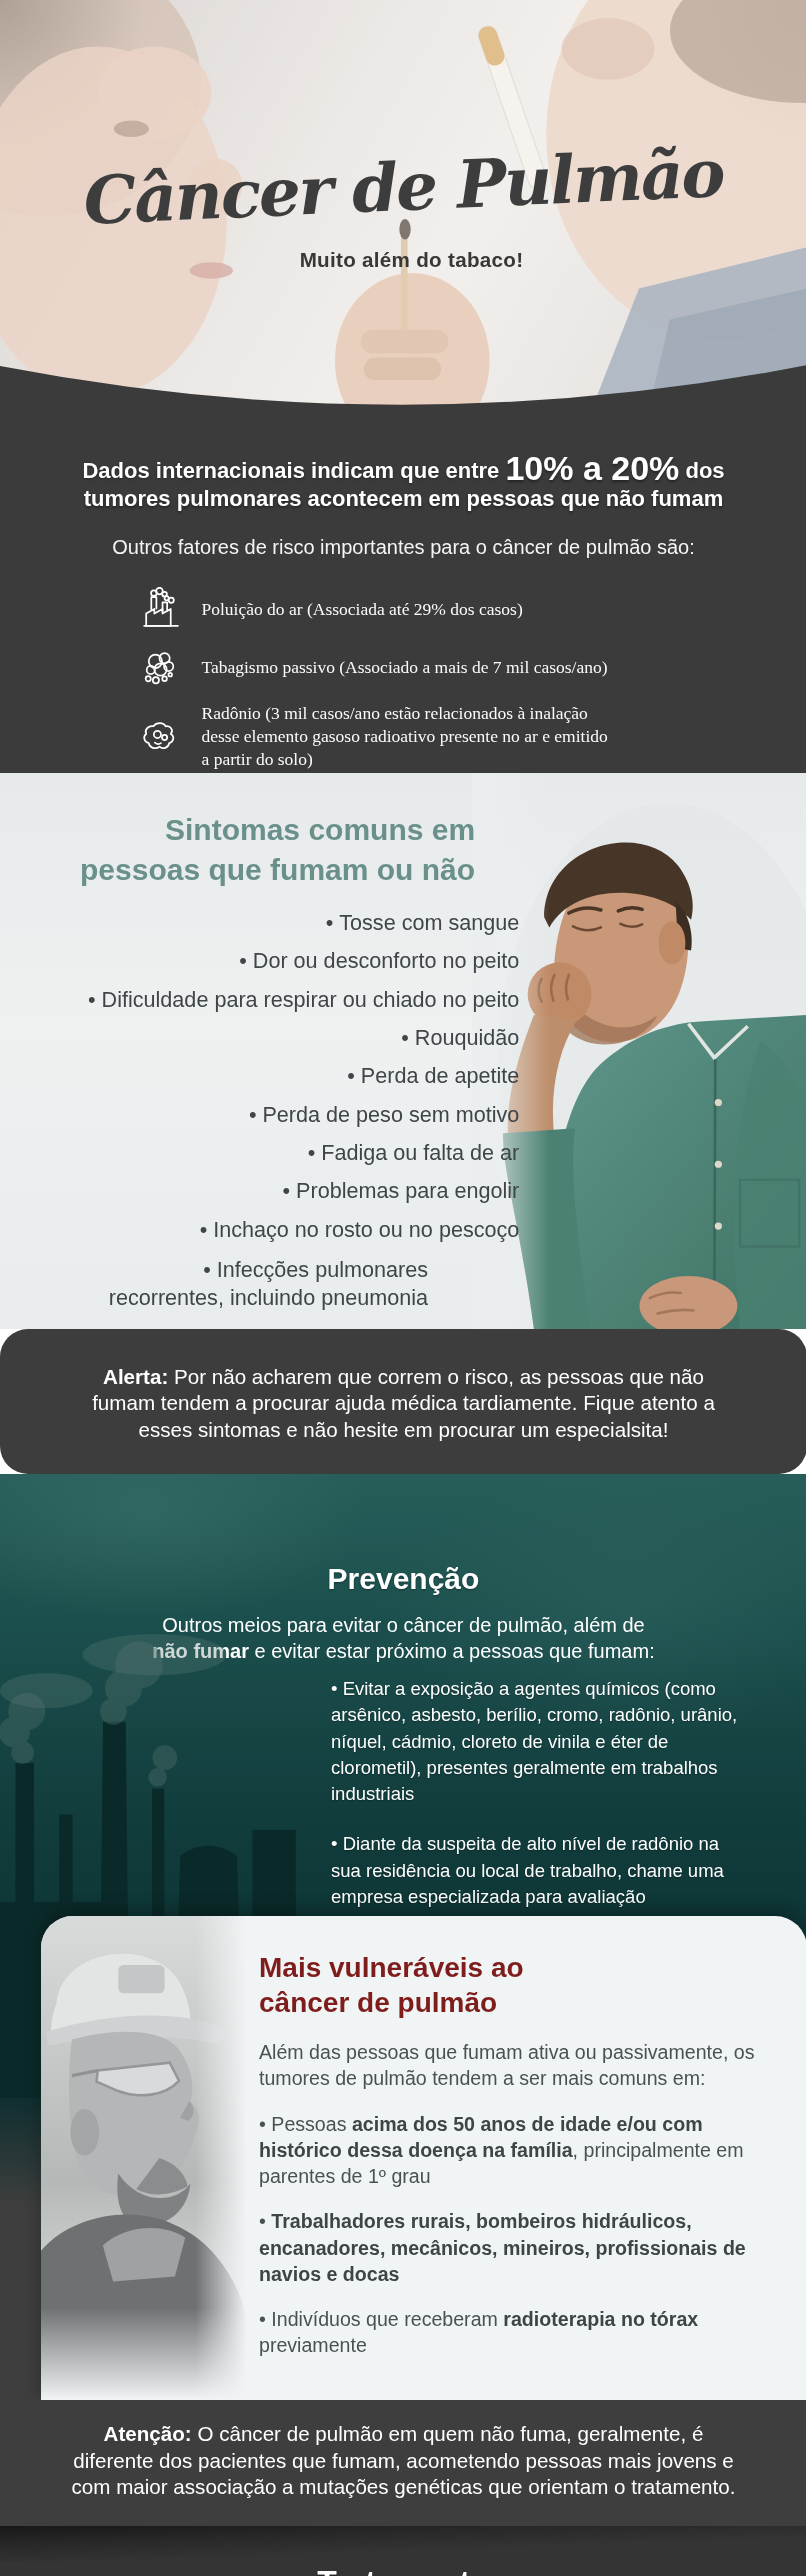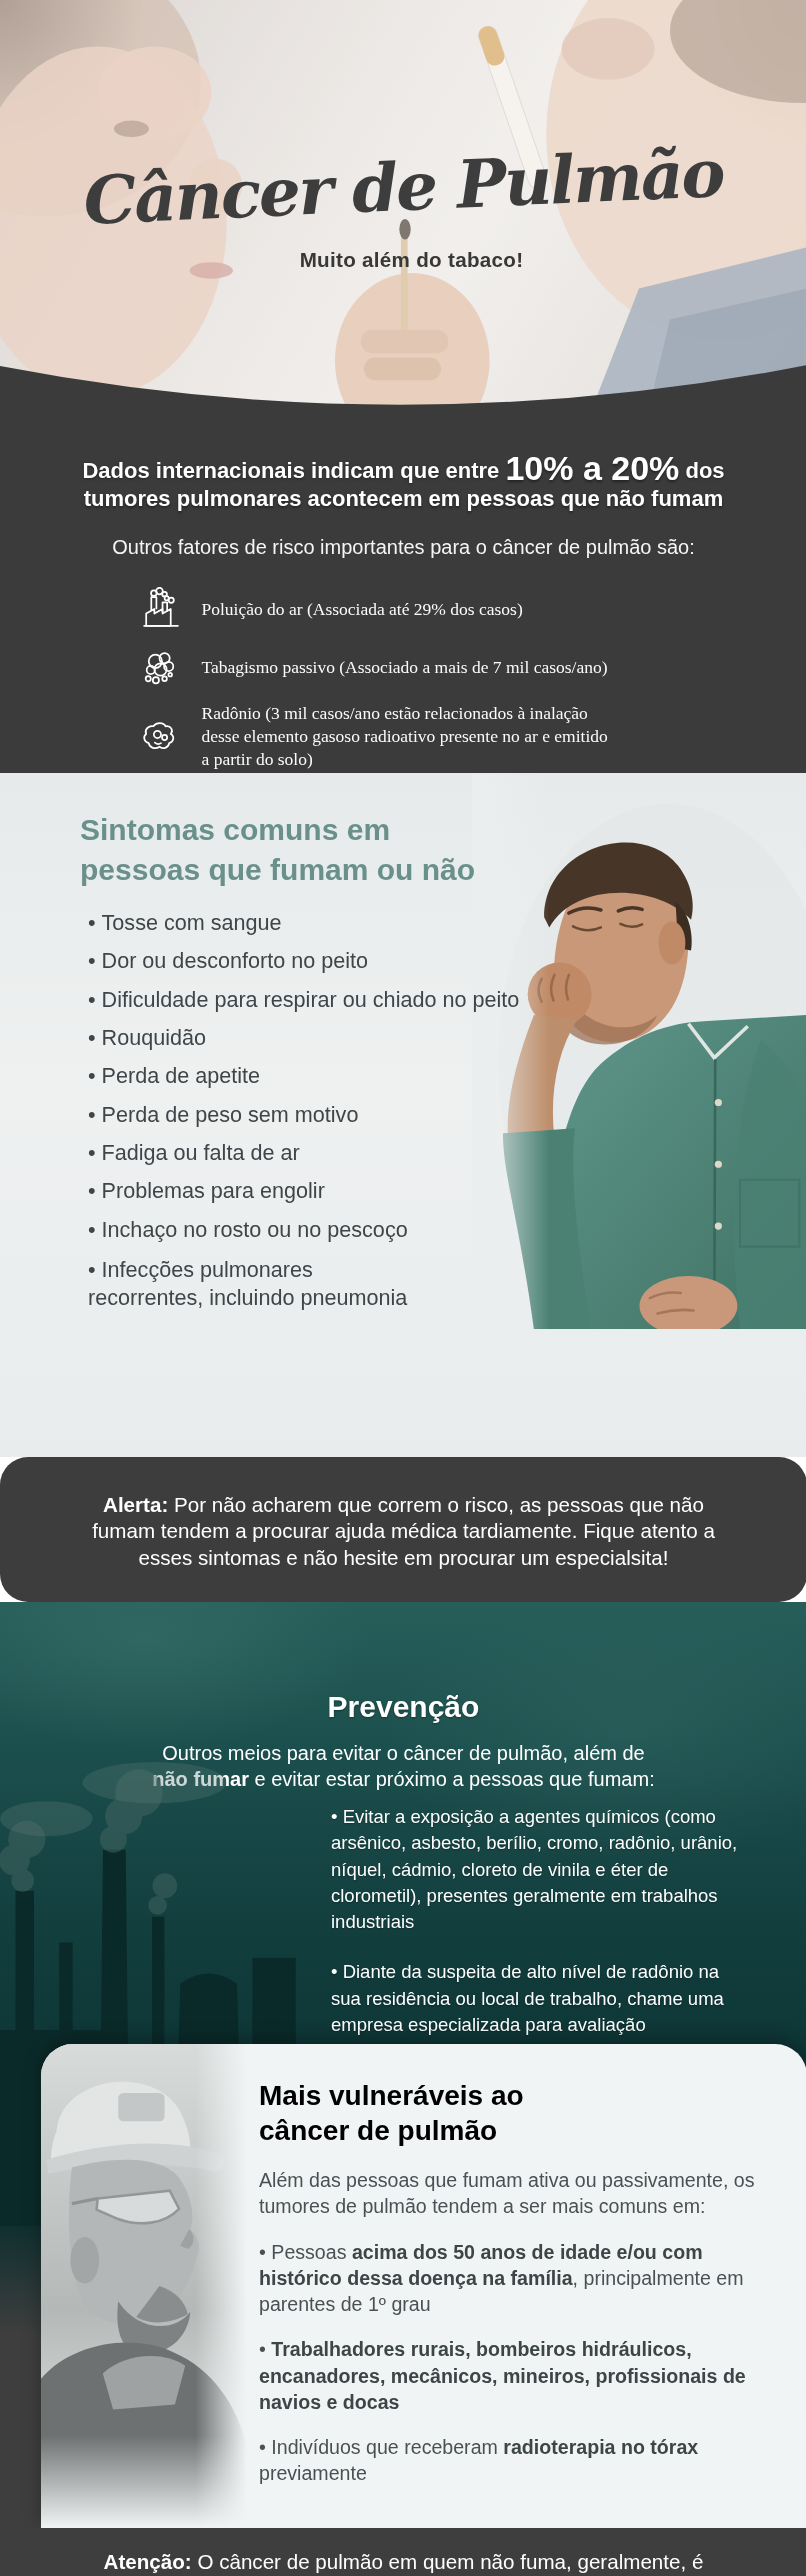--- a/index.html
+++ b/index.html
@@ -26,21 +26,21 @@
   .risks-headline{width:654px;margin:0 auto;padding-top:44px;text-align:center;
     font-weight:700;font-size:22px;line-height:1.28;text-shadow:0 1.5px 2.6px rgba(0,0,0,.4);}
   .risks-headline .big{font-size:34px;line-height:1;vertical-align:-2.1px;}
   .risks-intro{width:618px;margin:23px auto 0;text-align:center;font-size:20px;color:#f5f5f5;}
   .risk-list{width:531px;margin:28px auto 0;font-family:Liberation Serif, serif;}
   .risk-item{display:flex;align-items:center;gap:18.5px;margin-top:12.4px;}
   .risk-item .ric{flex:0 0 45px;width:45px;height:45px;}
   .risk-item p{margin:0;font-size:17.5px;line-height:1.3;color:#fbfbfb;max-width:412px;}
 
   
-  .symptoms{height:684px;background:linear-gradient(180deg,#e6eaea,#eff1f1 45%,#e8eced);}
+  .symptoms{height:556px;background:linear-gradient(180deg,#e6eaea,#eff1f1 45%,#e8eced);text-align:right;}
   .man-art{position:absolute;top:0;right:0;width:335px;height:556px;}
   .symptoms-title{position:absolute;left:80px;top:37px;margin:0;font-size:30px;line-height:1.34;
     font-weight:700;color:#6a908c;}
   .symptom-list{position:absolute;left:80px;top:130px;margin:8px;padding:0;list-style:none;}
   .symptom-list li{font-size:21.6px;color:#3f4548;margin:0 0 15px;max-width:453px;line-height:1.08;}
   .symptom-list li::before{content:"\2022\00a0";color:#3f4548;}
   .symptom-list li:last-child{max-width:340px;line-height:1.3;}
 
   
   .alert{height:145px;background:#3d3d3d;border-radius:28px;}
@@ -60,21 +60,21 @@
   .prev-intro b{font-weight:700;}
   .prev-bullets{position:absolute;left:331px;top:202px;width:422px;}
   .prev-bullets p{margin:0 0 24px;font-size:18.5px;line-height:1.42;text-shadow:0 1px 1.5px rgba(0,0,0,.3);}
   .prev-bullets p::before{content:"\2022\00a0";}
   .factory-art{position:absolute;left:0;top:160px;width:340px;height:464px;z-index:1;}
 
   .card{position:absolute;left:41px;top:442px;width:766px;height:484px;background:#f1f4f4;
     border-radius:32px 32px 0 0;z-index:3;box-shadow:0 -4.1px 18.5px rgba(0,0,0,.3);}
   .miner-art{position:absolute;left:0;top:0;width:206px;height:484px;border-top-left-radius:32px;}
   .card-content{margin:0 36px 0 218px;padding-top:34px;color:#4a5154;}
-  .card-title{margin:0;font-size:28px;line-height:1.26;font-weight:700;color:#000000;}
+  .card-title{margin:0;font-size:28px;line-height:1.26;font-weight:700;color:#7f1d1d;}
   .card-intro{margin:18.5px 0 0;font-size:19.6px;line-height:1.33;}
   .cb{margin:19.6px 0 0;font-size:19.6px;line-height:1.33;}
   .cb::before{content:"\2022\00a0";}
   .cb b,.card b{font-weight:700;color:#3e4547;}
 
   
   .attention{height:126px;background:#3e3e3e;}
   .attention p{width:675px;margin:0 auto;padding-top:21px;text-align:center;color:#fff;
     font-size:20.6px;line-height:1.29;}
   .attention b{font-weight:700;}

